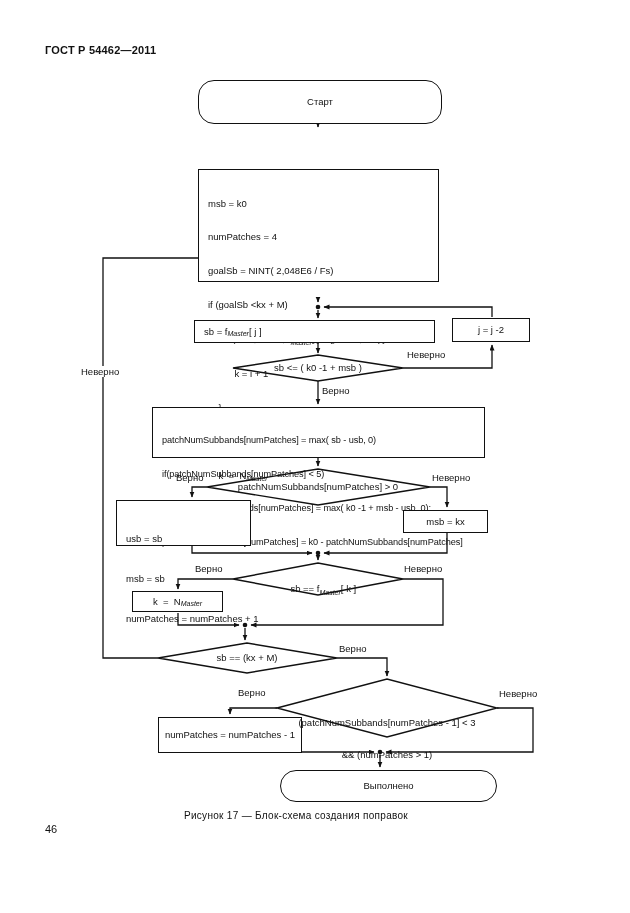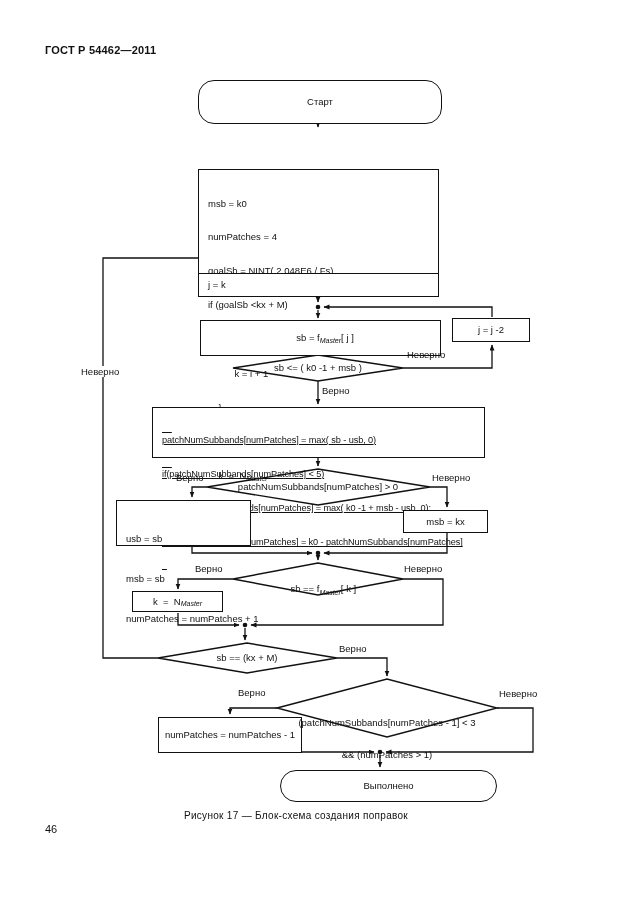--- a/index.html
+++ b/index.html
@@ -120,33 +120,30 @@
     <div><span>numPatches = 4</span></div>
     <div><span>goalSb = NINT( 2,048E6 / Fs)</span></div>
     <div><span>if (goalSb &lt;kx + M)</span></div>
     <div><span>    for (i = 0, k = 0 ; f</span><span class="sub">Master</span><span>[i] &lt; goalSb; i++){</span></div>
     <div><span>          k = i + 1</span></div>
     <div><span>    }</span></div>
     <div><span>else</span></div>
     <div><span>    k  =  N</span><span class="sub">Master</span></div>
   </div>
 
-  <div class="box leftpad" style="left:198px;top:273px;width:241px;height:24px;">
-    <span>j = k</span>
-  </div>
 
-  <div class="box leftpad" style="left:200px;top:320px;width:241px;height:36px;justify-content:center;">
+  <div class="box leftpad" style="left:194px;top:320px;width:241px;height:23px;">
     <span>sb = f</span><span class="sub">Master</span><span>[ j ]</span>
   </div>
 
   <div class="box center" style="left:452px;top:318px;width:78px;height:24px;">
     <span>j = j -2</span>
   </div>
 
-  <div class="box multiline patchbox" style="left:152px;top:407px;width:333px;height:51px;text-decoration:underline;">
+  <div class="box multiline patchbox" style="left:152px;top:407px;width:333px;height:51px;">
     <div><span>patchNumSubbands[numPatches] = max( sb - usb, 0)</span></div>
     <div><span>if(patchNumSubbands[numPatches] &lt; 5)</span></div>
     <div><span>      patchNumSubbands[numPatches] = max( k0 -1 + msb - usb, 0);</span></div>
     <div><span>patchStartSubbands[numPatches] = k0 - patchNumSubbands[numPatches]</span></div>
   </div>
 
   <div class="box multiline updbox" style="left:116px;top:500px;width:135px;height:46px;">
     <div><span>usb = sb</span></div>
     <div><span>msb = sb</span></div>
     <div><span>numPatches = numPatches + 1</span></div>

